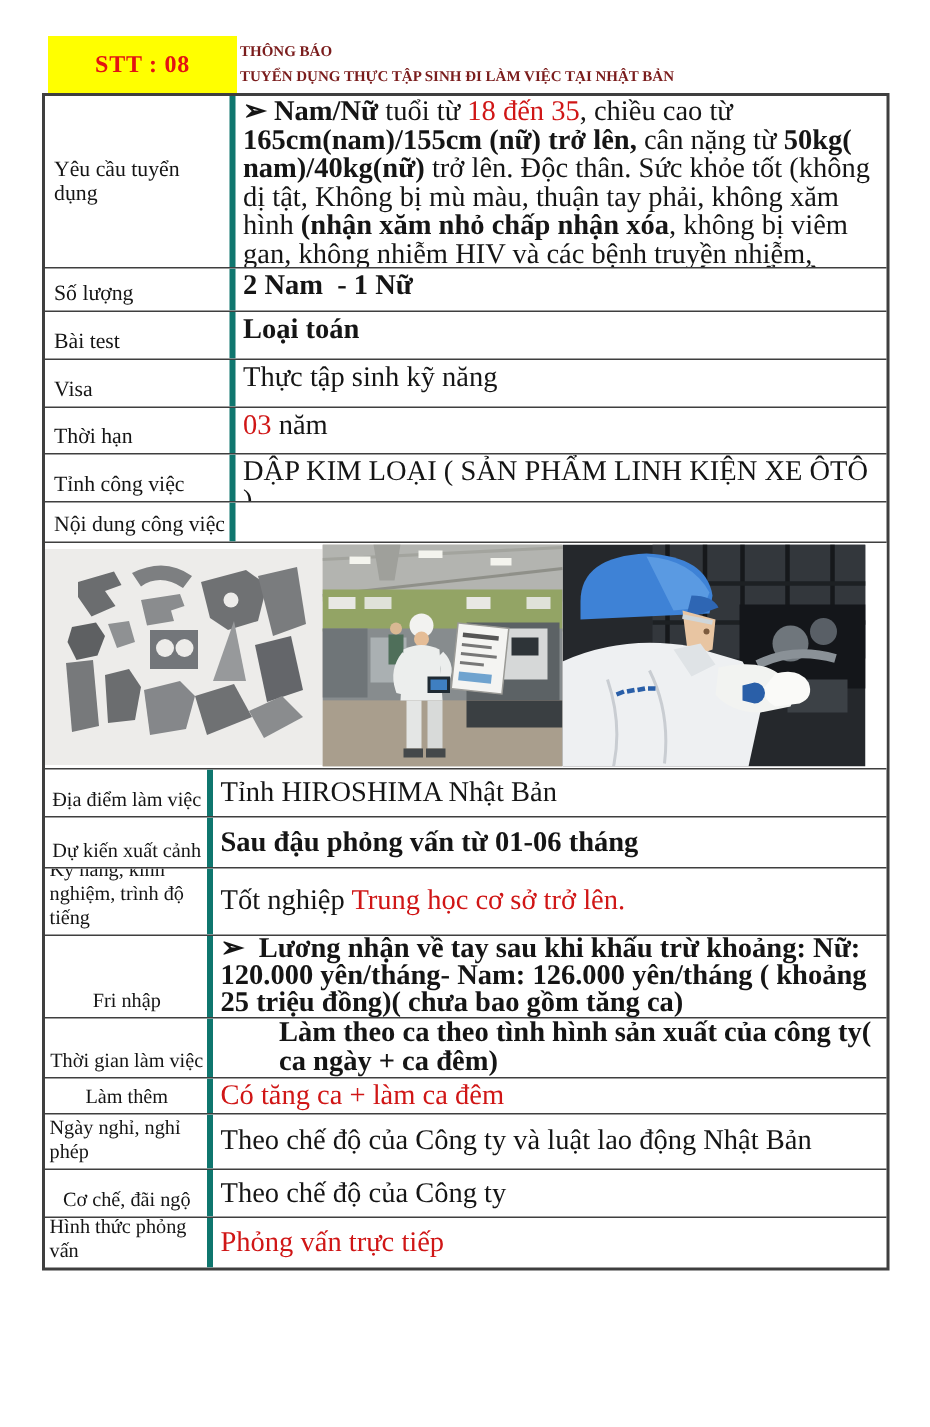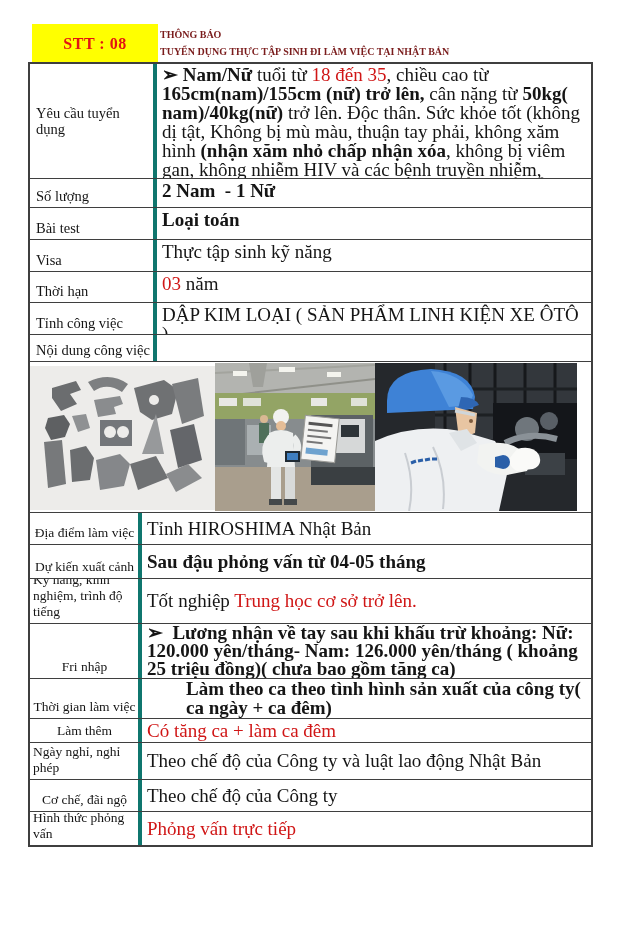--- a/index.html
+++ b/index.html
@@ -231,21 +231,21 @@
           </div>
           <div class="cell value">
             <div class="val-text"><span>Tỉnh HIROSHIMA Nhật Bản</span></div>
           </div>
         </div>
         <div class="row">
           <div class="cell label">
             <div>Dự kiến xuất cảnh</div>
           </div>
           <div class="cell value">
-            <div class="val-text"><span class="b">Sau đậu phỏng vấn từ 04-05 tháng</span></div>
+            <div class="val-text"><span class="b">Sau đậu phỏng vấn từ 01-06 tháng</span></div>
           </div>
         </div>
         <div class="row">
           <div class="cell label">
             <div>Kỹ năng, kinh nghiệm, trình độ tiếng</div>
           </div>
           <div class="cell value">
             <div class="val-text"><span>Tốt nghiệp </span><span class="r">Trung học cơ sở trở lên.</span></div>
           </div>
         </div>

